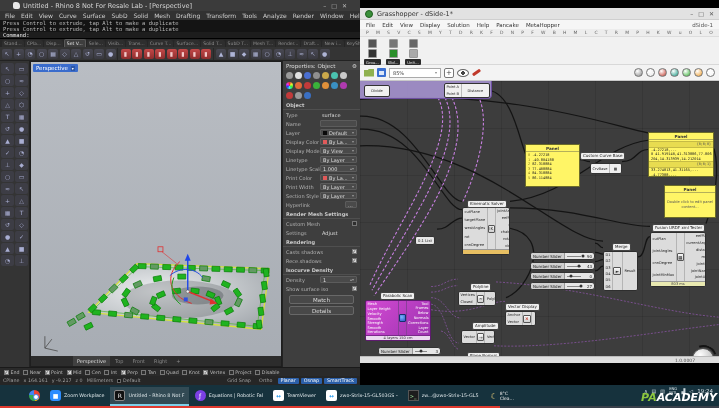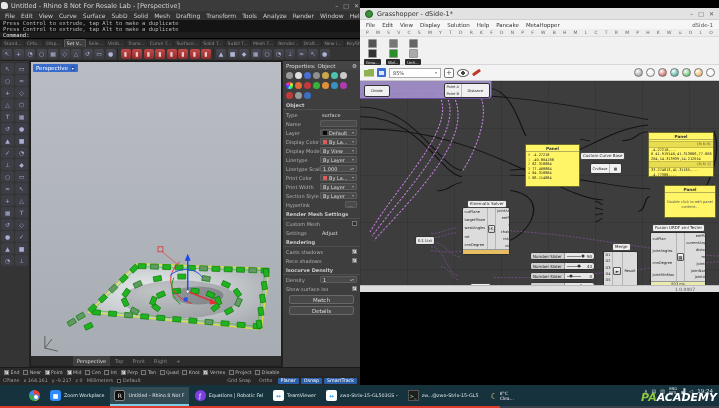--- a/index.html
+++ b/index.html
@@ -1,21 +1,21 @@
 <!DOCTYPE html>
 <html><head>
 <meta charset="utf-8">
 <style>
 *{margin:0;padding:0;box-sizing:border-box;}
 html,body{background:#000;font-family:"DejaVu Sans",sans-serif;}
 #screen{position:relative;width:719px;height:408px;overflow:hidden;background:#000;}
 
 
 #rhino{position:absolute;left:0;top:0;width:360px;height:385px;background:#303030;}
-.r-titlebar{height:11px;background:#3b3b3b;display:flex;align-items:center;color:#d5d5d5;font-size:6.5px;padding:0 1px;gap:3px;}
+.r-titlebar{height:11px;background:#3b3b3b;display:flex;align-items:center;color:#d5d5d5;font-size:6.5px;padding:0 13px;gap:3px;}
 .r-appicon{width:7px;height:7px;background:#e8e8e8;border-radius:2px 4px 2px 2px;flex:none;}
 .r-title{flex:1;white-space:nowrap;overflow:hidden;}
 .win-controls{display:flex;gap:5px;color:#bbb;font-size:6px;flex:none;}
 .r-menubar{height:9px;background:#323232;display:flex;gap:6px;padding:0 5px;align-items:center;font-size:6px;color:#cfcfcf;}
 .r-history{height:12px;background:#141414;color:#b5b5b5;font-size:5.5px;line-height:6px;padding:0 3px;font-family:"DejaVu Sans Mono",monospace;overflow:hidden;}
 .r-command{height:7px;background:#1d1d1d;color:#ececec;font-size:5.5px;line-height:7px;padding:0 3px;font-family:"DejaVu Sans Mono",monospace;border-bottom:1px solid #000;}
 .r-tabs{height:8px;background:#262626;display:flex;gap:1px;padding:0 2px;align-items:flex-end;font-size:4.6px;color:#8d8d8d;}
 .rtab{padding:1px 2px;background:#2e2e2e;border-radius:2px 2px 0 0;white-space:nowrap;}
 .rtab.active{background:#3e3e3e;color:#e0e0e0;border:1px solid #5a5a5a;border-bottom:none;}
 .r-gear{margin-left:auto;color:#999;font-size:6px;}
@@ -52,21 +52,21 @@
 .osnap-item{display:flex;align-items:center;gap:1.5px;white-space:nowrap;}
 .r-status{position:absolute;left:0;right:0;bottom:0;height:9px;background:#262626;display:flex;align-items:center;gap:4px;padding:0 3px;font-size:4.8px;color:#9f9f9f;}
 .sseg{white-space:nowrap;}
 .slayer{display:flex;align-items:center;gap:2px;}
 .slayer .sw{width:4px;height:4px;background:#0a0a0a;border:1px solid #666;}
 .stoggles{margin-left:auto;display:flex;gap:2px;}
 .stoggle{padding:0.5px 3px;border-radius:1px;white-space:nowrap;}
 .stoggle.active{background:#2b5fa8;color:#fff;}
 
 
-#gh{position:absolute;left:360px;top:8px;width:359px;height:284px;background:#f0f0f0;}
+#gh{position:absolute;left:360px;top:8px;width:359px;height:355px;background:#f0f0f0;}
 .g-titlebar{height:12px;background:#e2e2e2;display:flex;align-items:center;font-size:6.5px;color:#333;padding:0 5px;gap:4px;border-bottom:1px solid #cfcfcf;}
 .g-appicon{width:8px;height:8px;border-radius:50%;background:#3a8f3a;border:1px solid #1f5f1f;flex:none;}
 .g-title{flex:1;white-space:nowrap;overflow:hidden;}
 .g-controls{display:flex;gap:5px;color:#555;font-size:6px;}
 .g-menubar{height:9px;background:#f6f6f6;display:flex;gap:7px;align-items:center;font-size:5.5px;color:#333;padding:0 6px;}
 .g-doc{margin-left:auto;color:#555;}
 .g-letters{height:8px;background:#ededed;display:flex;align-items:center;font-size:4.5px;color:#666;padding:0 6px;border-bottom:1px solid #ddd;justify-content:space-between;}
 .g-palette{height:28px;background:#f1f1f1;display:flex;gap:5px;padding:2px 4px;border-bottom:1px solid #d8d8d8;align-items:flex-start;}
 .pal-col{display:flex;flex-direction:column;gap:1px;align-items:center;}
 .pal-icons{display:flex;flex-direction:column;gap:1px;}

